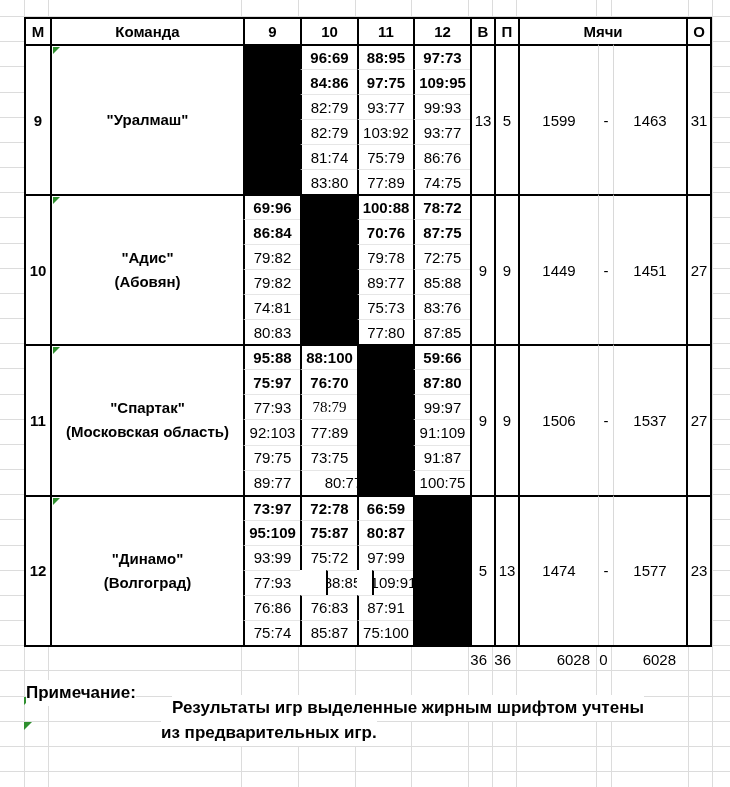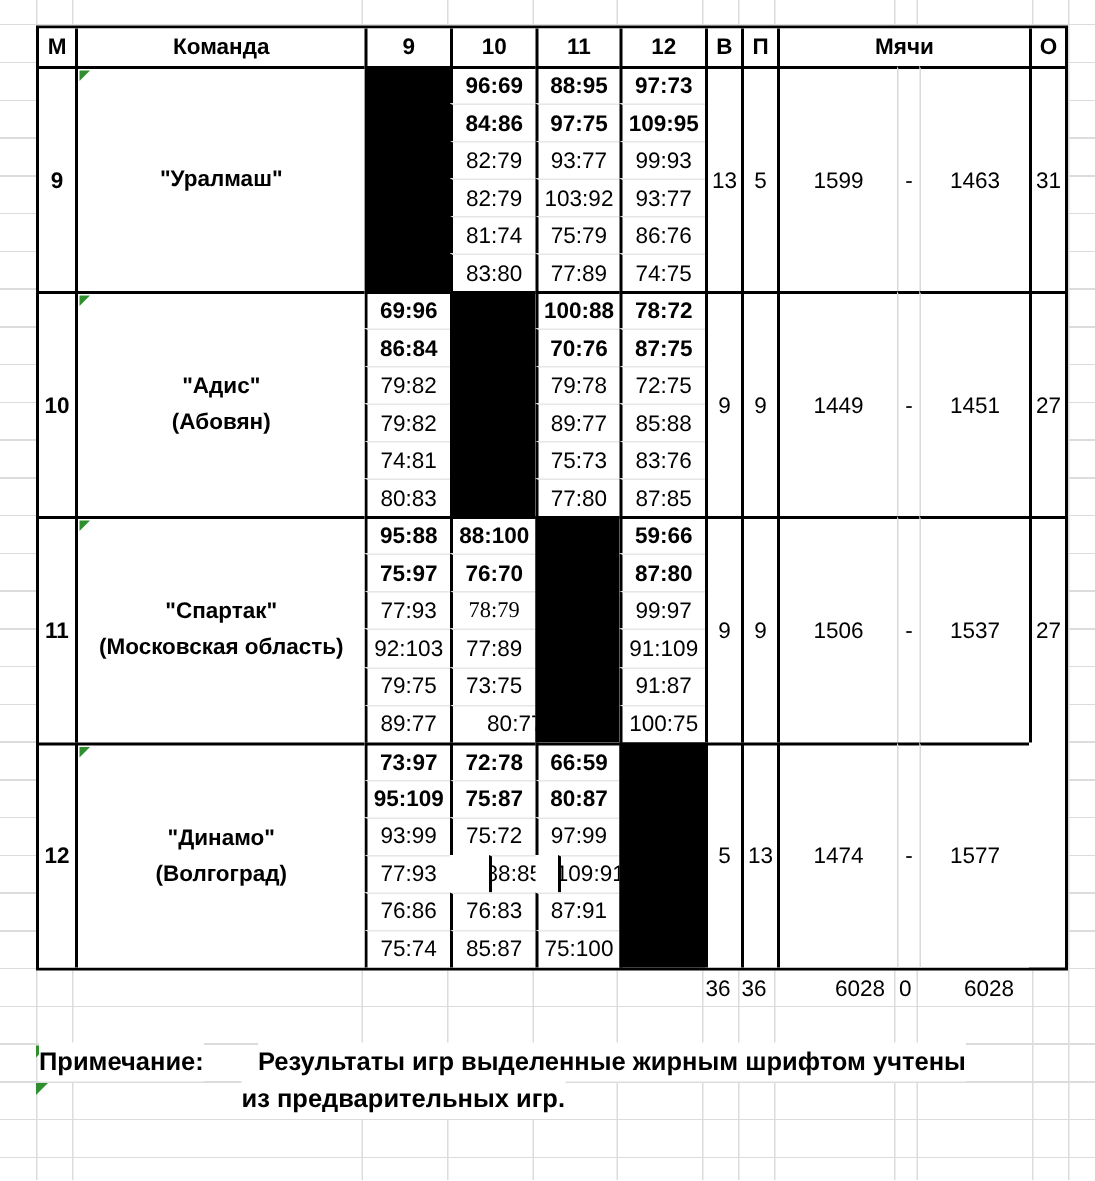--- a/index.html
+++ b/index.html
@@ -187,31 +187,32 @@
       <div class="cell" style="grid-area: 22 / 5 / 23 / 6; border-left: 2px solid rgb(0, 0, 0); border-top: 1px solid rgb(230, 230, 230);">97:99</div>
       <div class="cell" style="grid-area: 23 / 5 / 24 / 6; border-left: 2px solid rgb(0, 0, 0); border-top: 1px solid rgb(230, 230, 230); margin-left: 15px;">109:91</div>
       <div class="cell" style="grid-area: 24 / 5 / 25 / 6; border-left: 2px solid rgb(0, 0, 0); border-top: 1px solid rgb(230, 230, 230);">87:91</div>
       <div class="cell" style="grid-area: 25 / 5 / 26 / 6; border-left: 2px solid rgb(0, 0, 0); border-top: 1px solid rgb(230, 230, 230);">75:100</div>
       <div class="cell black" style="grid-area: 20 / 6 / 26 / 7; border-left: 2px solid rgb(0, 0, 0); border-top: 2px solid rgb(0, 0, 0);"></div>
       <div class="cell" style="grid-area: 20 / 7 / 26 / 8; border-left: 2px solid rgb(0, 0, 0); border-top: 2px solid rgb(0, 0, 0);">5</div>
       <div class="cell" style="grid-area: 20 / 8 / 26 / 9; border-left: 2px solid rgb(0, 0, 0); border-top: 2px solid rgb(0, 0, 0);">13</div>
       <div class="cell" style="grid-area: 20 / 9 / 26 / 10; border-left: 2px solid rgb(0, 0, 0); border-top: 2px solid rgb(0, 0, 0);">1474</div>
       <div class="cell" style="grid-area: 20 / 10 / 26 / 11; border-left: 1px solid rgb(217, 217, 217); border-top: 2px solid rgb(0, 0, 0);">-</div>
       <div class="cell" style="grid-area: 20 / 11 / 26 / 12; border-left: 1px solid rgb(217, 217, 217); border-top: 2px solid rgb(0, 0, 0);">1577</div>
+      <div class="cell" style="grid-area: 20 / 12 / 26 / 13; border-left: 2px solid rgb(0, 0, 0); border-top: 2px solid rgb(0, 0, 0);">23</div>
     </div>
 
   <div class="footer-cell right" style="left:468px;top:647px;width:24px;padding-right:5px;">36</div>
   <div class="footer-cell right" style="left:492px;top:647px;width:24px;padding-right:5px;">36</div>
   <div class="footer-cell right" style="left:516px;top:647px;width:80px;padding-right:6px;">6028</div>
   <div class="footer-cell center" style="left:596px;top:647px;width:15px;">0</div>
   <div class="footer-cell right" style="left:611px;top:647px;width:77px;padding-right:12px;">6028</div>
 
   <span class="tri-abs" style="left:24px;top:697px;"></span>
   <span class="tri-abs" style="left:24px;top:722px;"></span>
-  <div class="note-line" style="left:26px;top:695px;">
+  <div class="note-line" style="left:26px;top:680px;">
     <span>Примечание:</span>
   </div>
   <div class="note-line" style="left:172px;top:695px;">
     <span>Результаты игр выделенные жирным шрифтом учтены</span>
   </div>
   <div class="note-line" style="left:161px;top:720px;">
     <span>из предварительных игр.</span>
   </div>
 </div>
 

